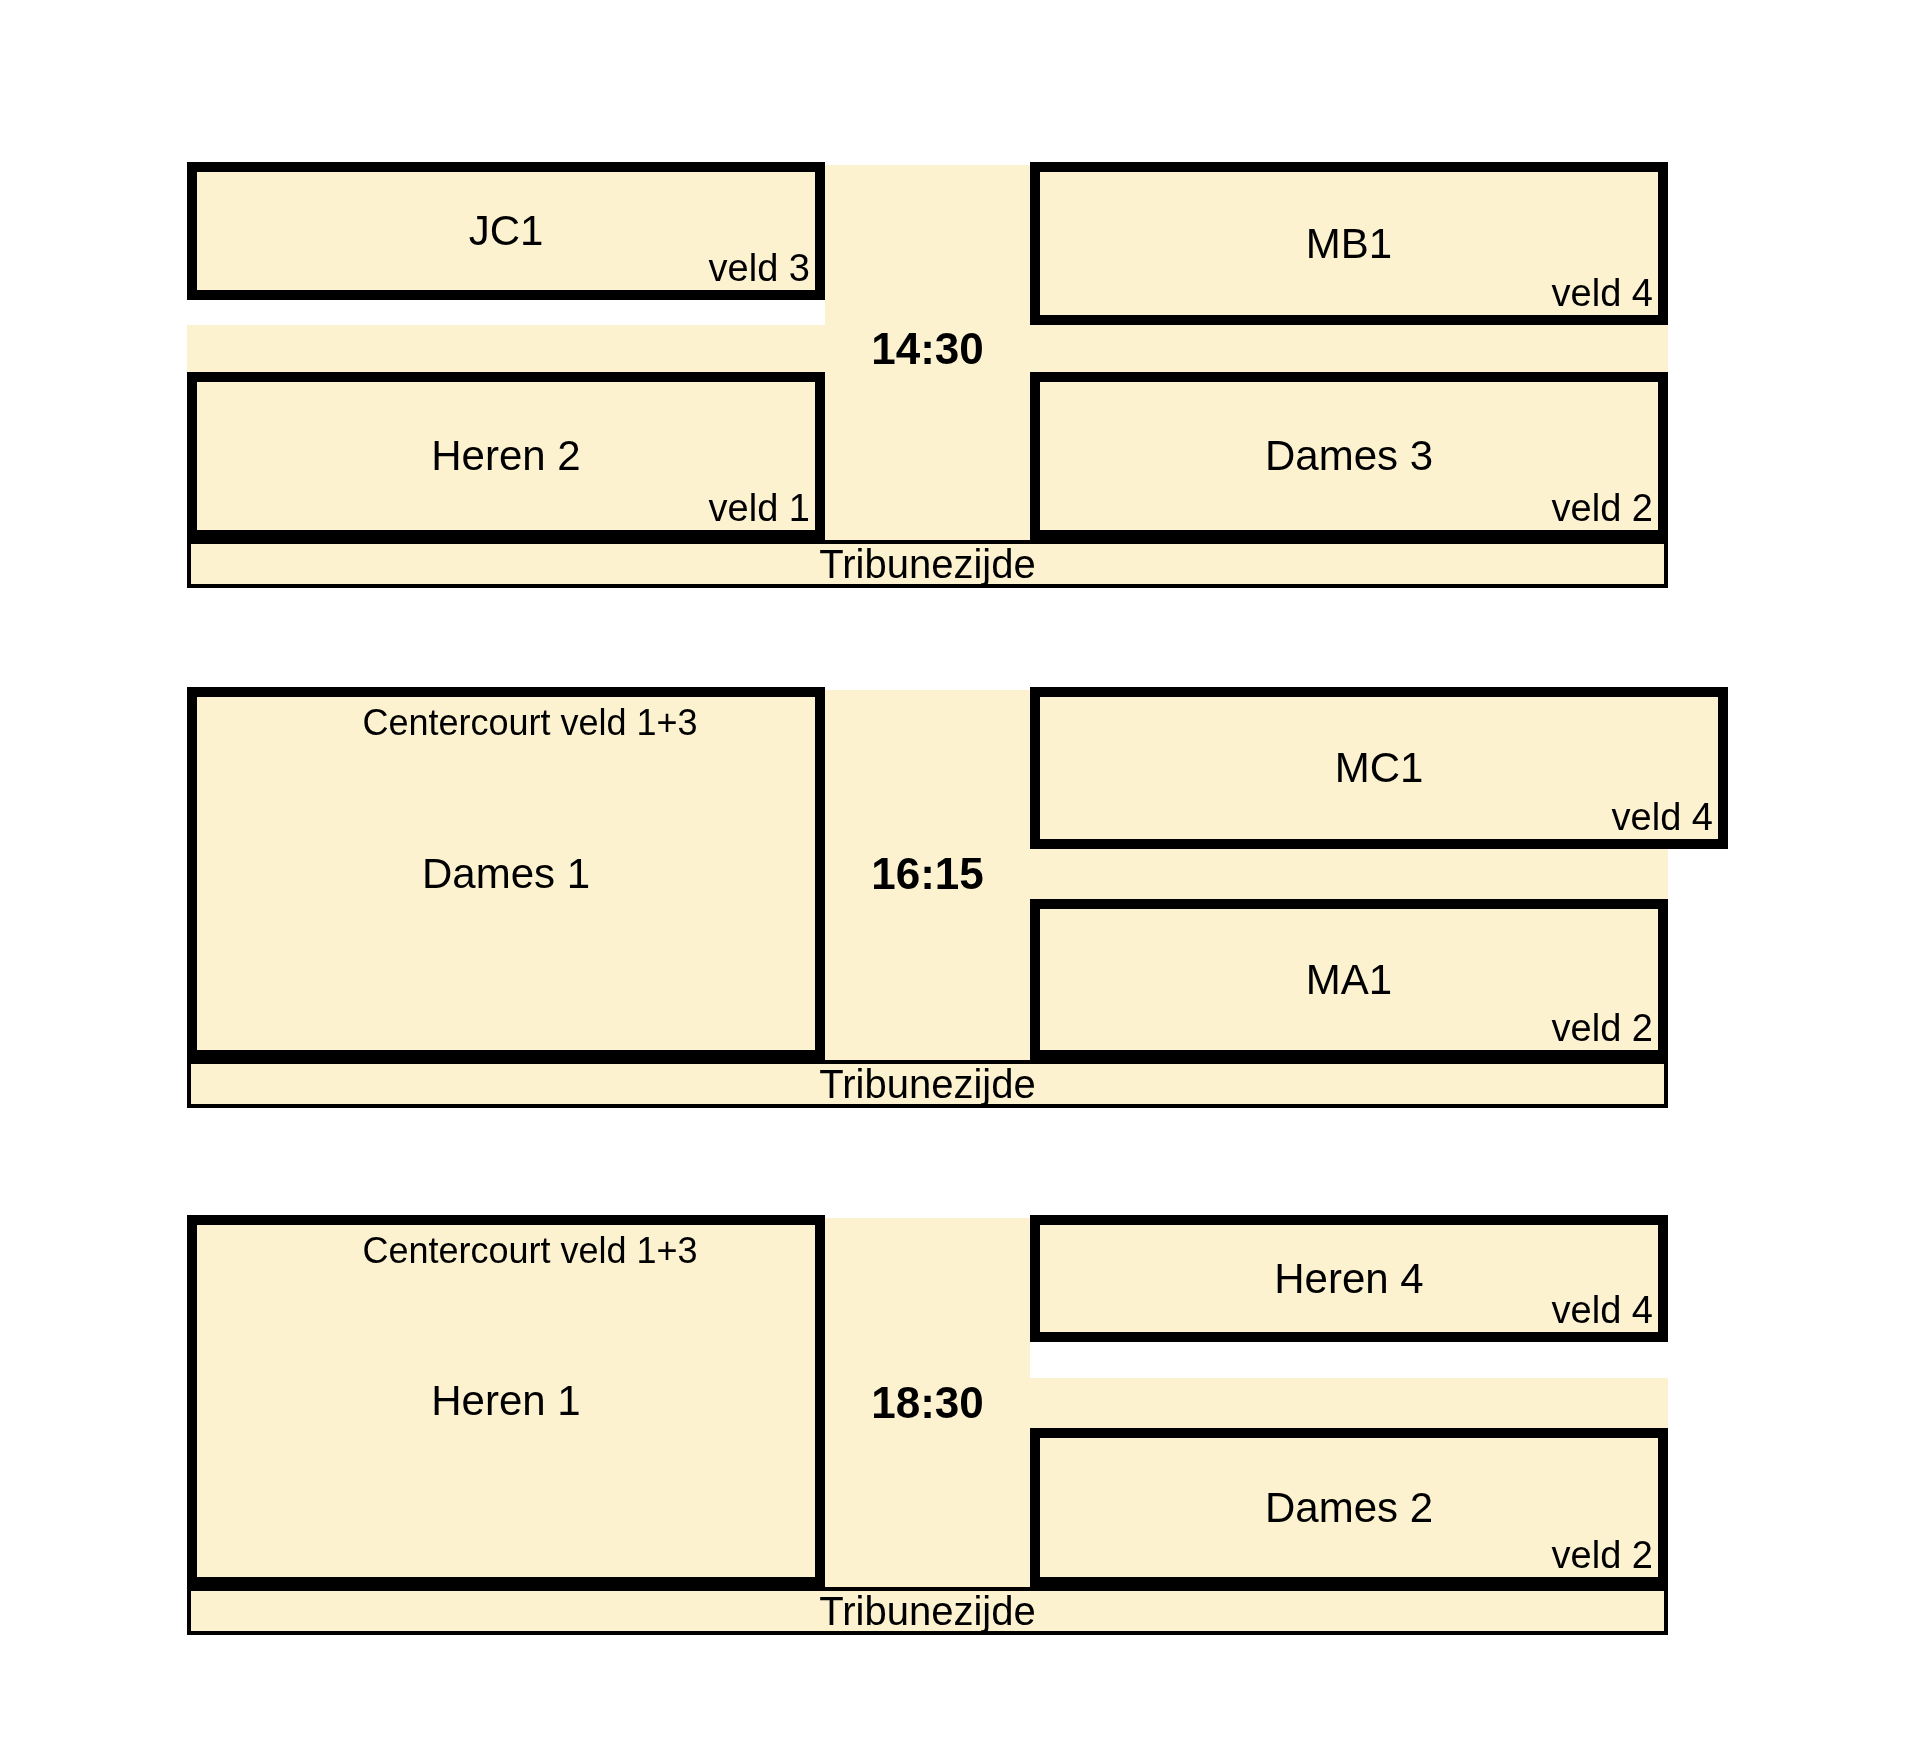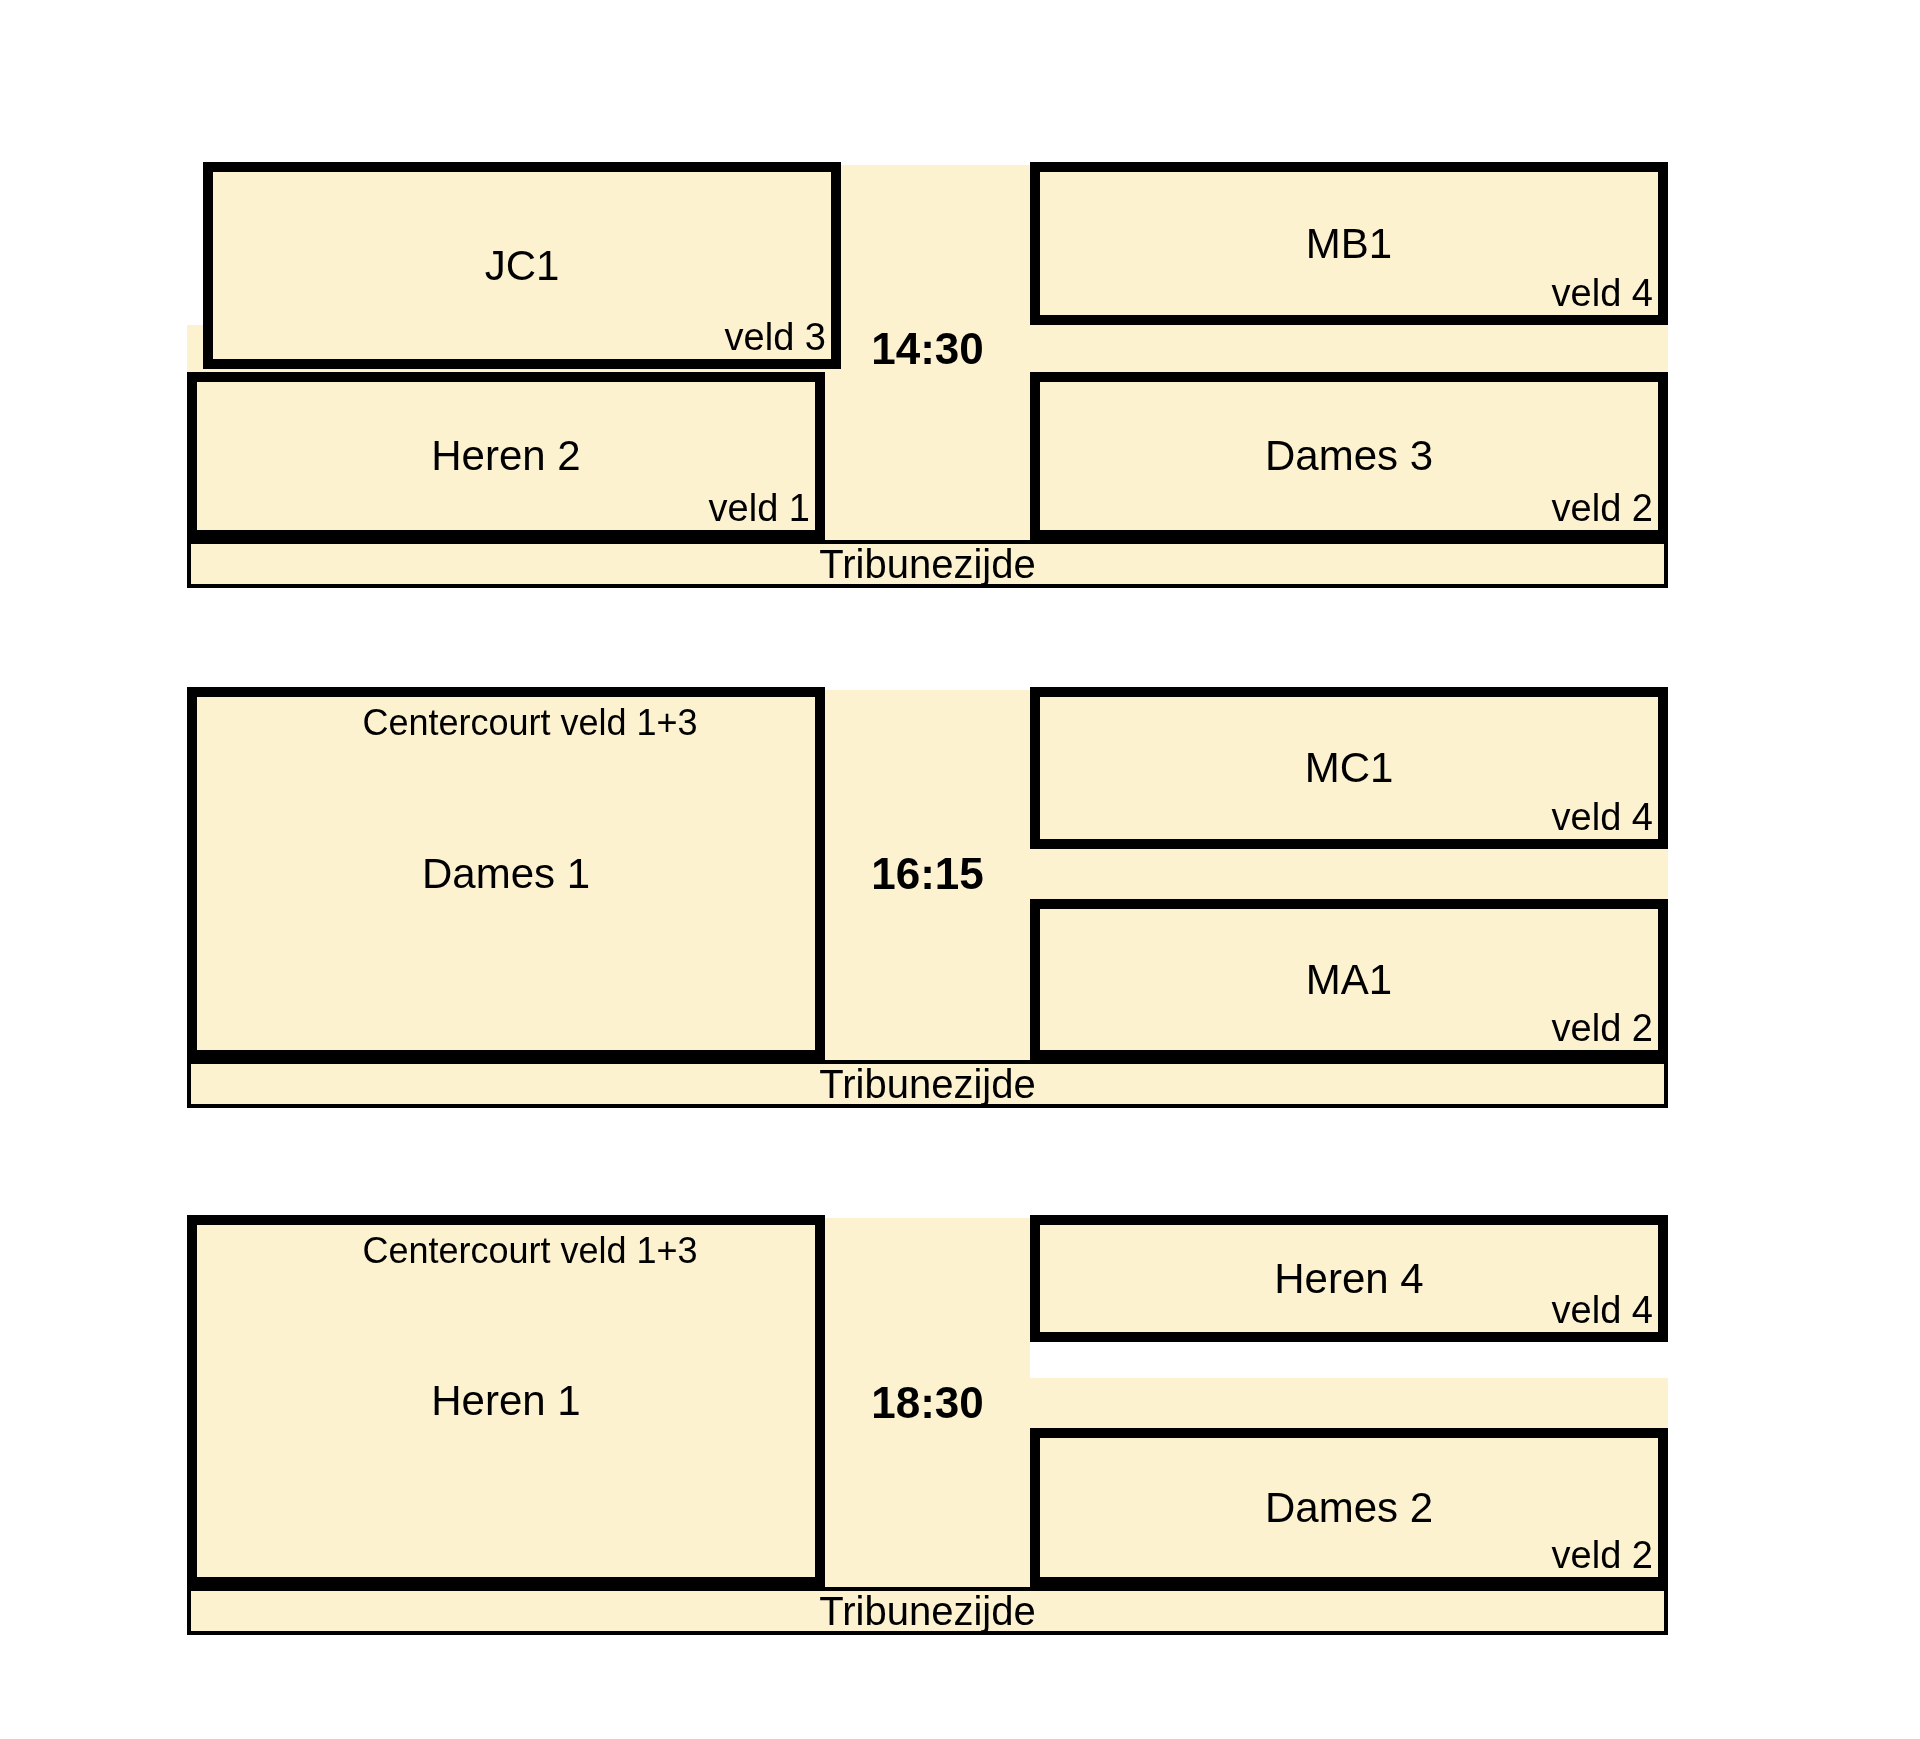--- a/index.html
+++ b/index.html
@@ -49,21 +49,21 @@
     border-bottom:5px solid var(--line); padding:0 3px 6px 3px; white-space:nowrap;
   }
 </style>
 </head>
 <body style="background: rgb(255, 255, 255);">
 
 <section class="block" style="left:187px; top:162px; width:1481px; height:426px;">
   <div class="panel" style="left:638px; top:3px; width:205px; height:375px;"></div>
   <div class="panel" style="left:0; top:163px; width:1481px; height:47px;"></div>
 
-  <div class="court" style="left:0; top:0; width:638px; height:207px;margin-left:16px;">
+  <div class="court" style="left:0; top:0; width:638px; height:138px;">
     <div class="team-center">JC1</div>
     <div class="veld">veld 3</div>
   </div>
 
   <div class="court" style="left:843px; top:0; width:638px; height:163px;">
     <div class="team-center">MB1</div>
     <div class="veld">veld 4</div>
   </div>
 
   <div class="court" style="left:0; top:210px; width:638px; height:168px;">
@@ -85,21 +85,21 @@
 
 <section class="block" style="left:187px; top:687px; width:1481px; height:423px;">
   <div class="panel" style="left:638px; top:3px; width:205px; height:370px;"></div>
   <div class="panel" style="left:638px; top:162px; width:843px; height:50px;"></div>
 
   <div class="court" style="left:0; top:0; width:638px; height:373px;">
     <div class="cc-title">Centercourt veld 1+3</div>
     <div class="cc-team">Dames 1</div>
   </div>
 
-  <div class="court" style="left:843px; top:0; width:638px; height:162px;">
+  <div class="court" style="left:843px; top:0; width:698px; height:162px;">
     <div class="team-center">MC1</div>
     <div class="veld">veld 4</div>
   </div>
 
   <div class="court" style="left:843px; top:212px; width:638px; height:161px;">
     <div class="team-center">MA1</div>
     <div class="veld">veld 2</div>
   </div>
 
   <div class="time-label" style="left:638px; top:162px; width:205px; height:50px;">16:15</div>

